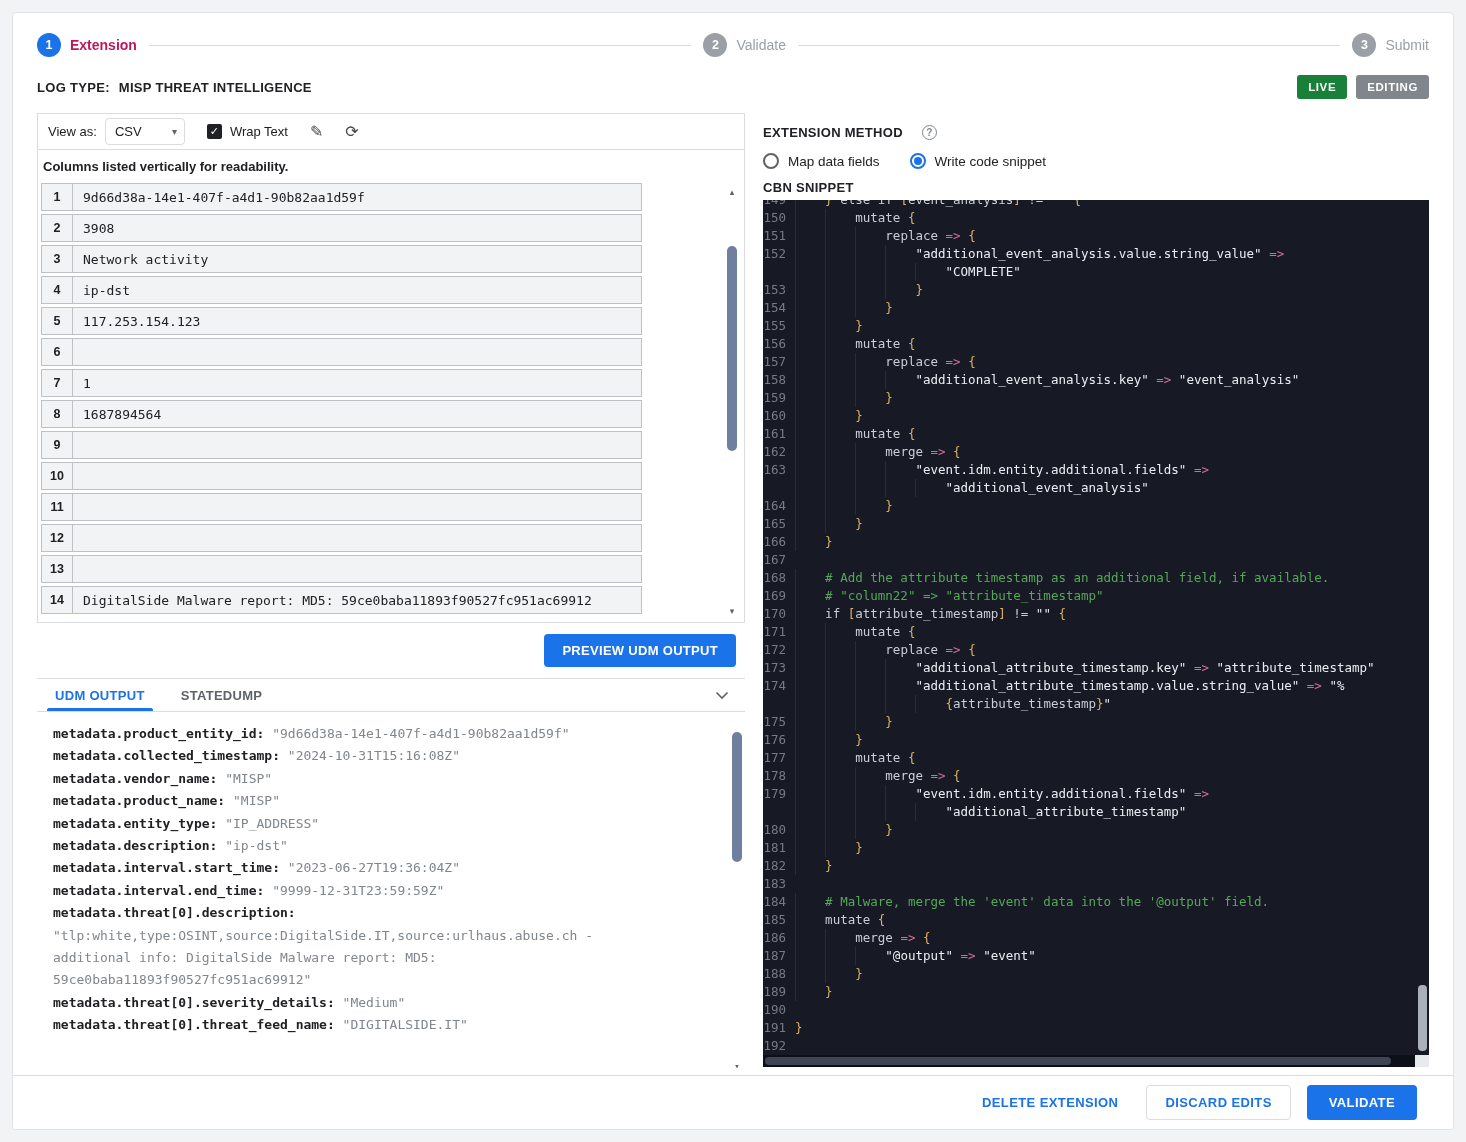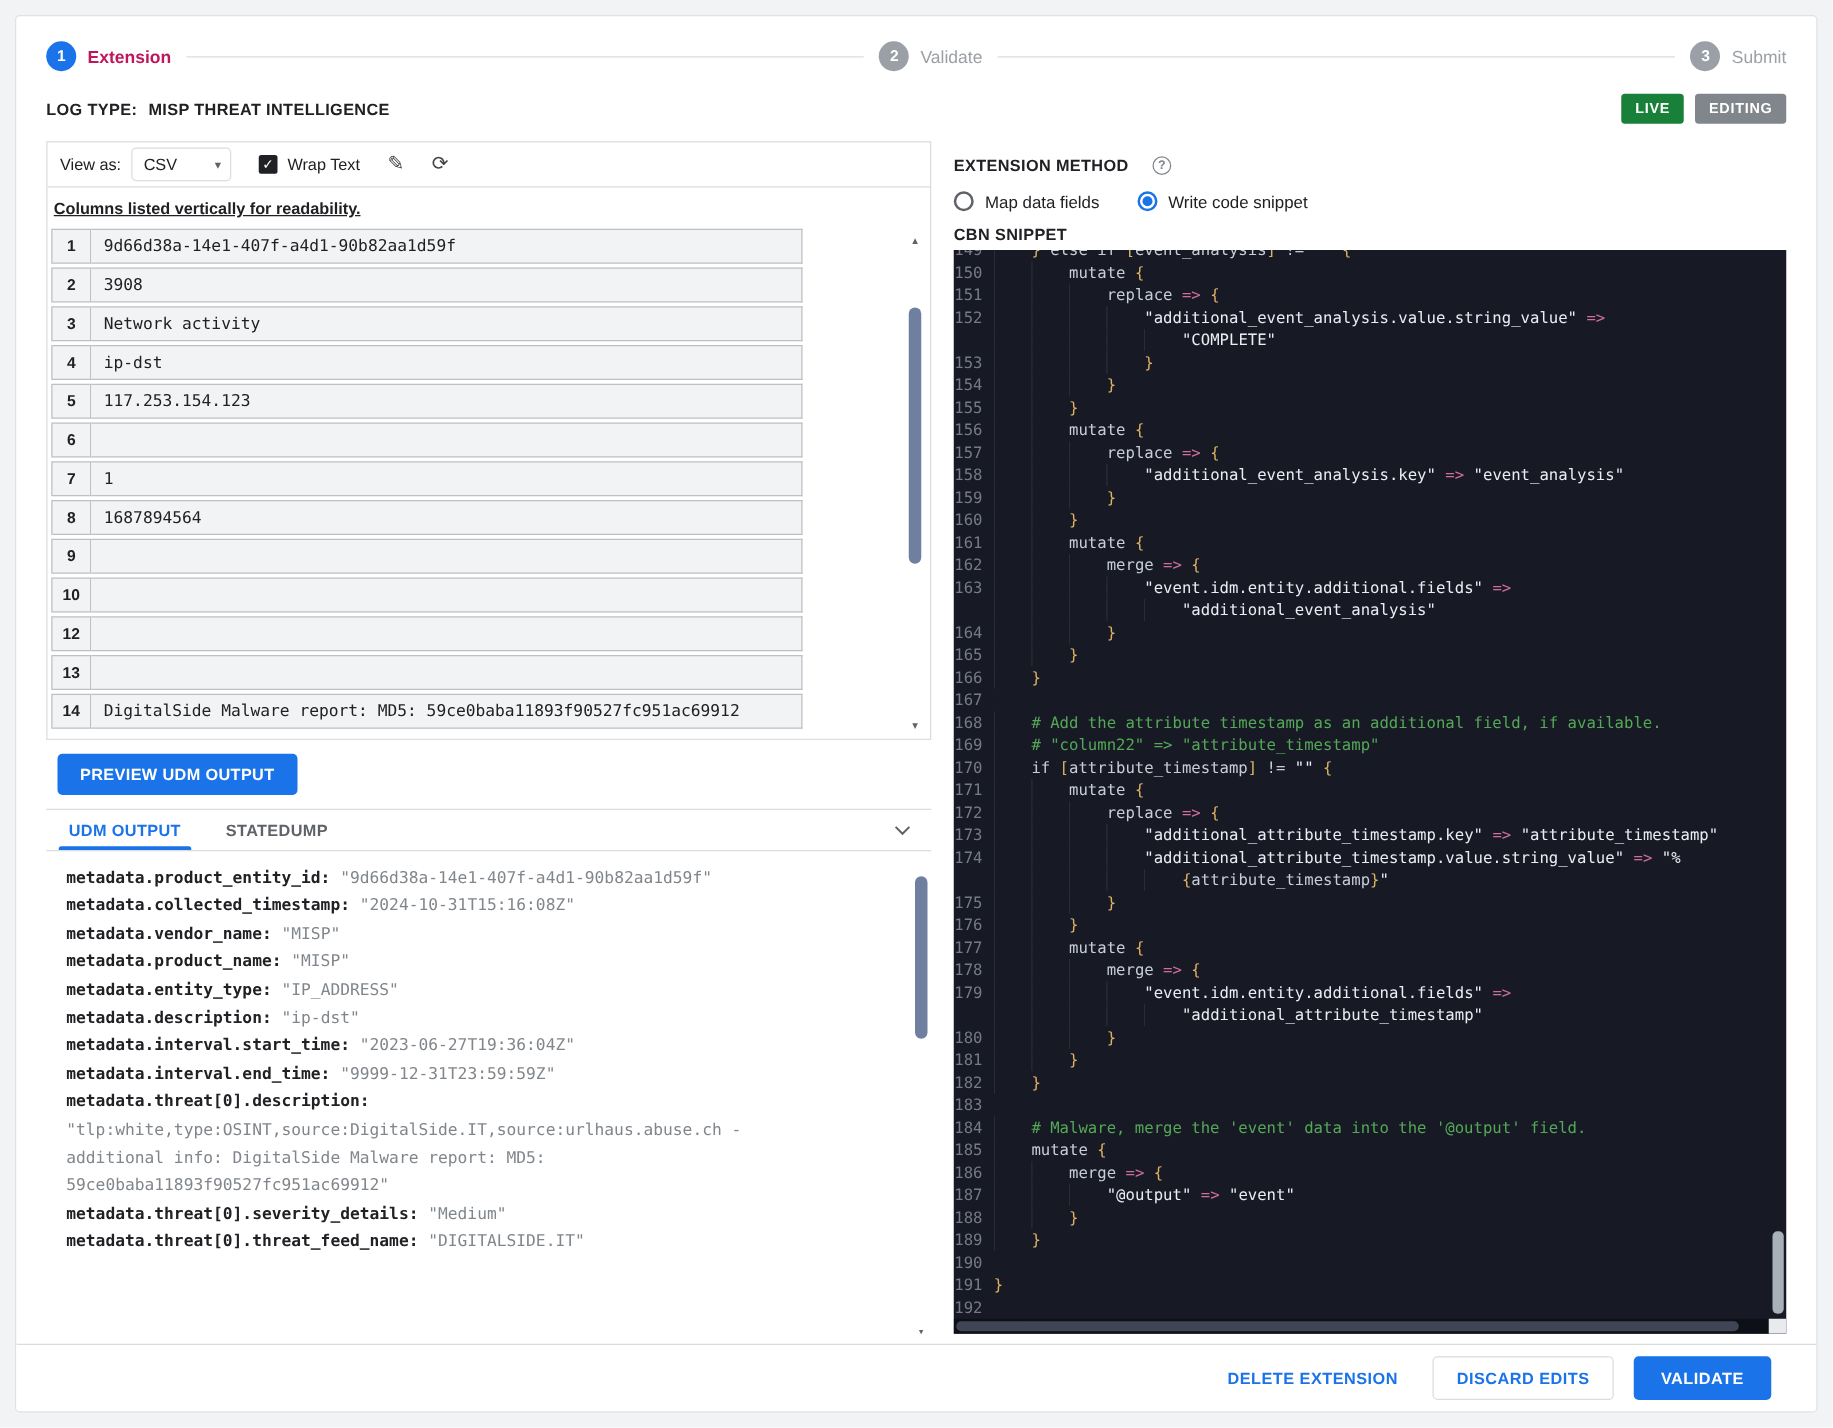--- a/index.html
+++ b/index.html
@@ -35,32 +35,32 @@
   .left-panel { border:1px solid #dadce0; flex:none; }
   .toolbar { display:flex; align-items:center; height:36px; padding:0 10px; border-bottom:1px solid #dadce0; gap:8px; }
   .viewas-label { font-size:13px; }
   .select { display:flex; align-items:center; justify-content:space-between; border:1px solid #dadce0; border-radius:4px; width:80px; height:27px; padding:0 7px 0 9px; font-size:13px; cursor:pointer; }
   .caret { font-size:10px; color:#5f6368; }
   .checkbox-group { display:flex; align-items:center; gap:8px; margin-left:14px; cursor:pointer; }
   .checkbox { width:15px; height:15px; background:#202124; border-radius:2px; color:#fff; font-size:11px; display:flex; align-items:center; justify-content:center; }
   .wrap-label { font-size:13px; }
   .icon-btn { color:#444746; font-size:16px; margin-left:14px; cursor:pointer; line-height:1; }
   .panel-body { position:relative; padding:9px 3px 5px; }
-  .note { font-size:13px; font-weight:bold; margin:0 0 9px 2px;text-decoration:underline; }
+  .note { font-size:13px; font-weight:bold; margin:0 0 9px 2px; }
   .csv-table { width:601px; }
   .csv-row { display:flex; margin-bottom:3px; }
   .csv-num { width:32px; flex:none; background:#f1f3f4; border:1px solid #bdc1c6; font-size:12.5px; font-weight:bold; display:flex; align-items:center; justify-content:center; height:28px; }
   .csv-val { flex:1; background:#f1f3f4; border:1px solid #bdc1c6; border-left:none; font-family:"DejaVu Sans Mono",monospace; font-size:13px; display:flex; align-items:center; padding:0 10px; height:28px; white-space:nowrap; overflow:hidden; }
   .tbl-scroll { position:absolute; right:6px; top:38px; bottom:6px; width:12px; }
   .arrow { color:#5f6368; font-size:9px; line-height:9px; display:block; text-align:center; width:12px; cursor:pointer; }
   .arrow.up { position:absolute; top:0; }
   .arrow.down { position:absolute; bottom:0; }
   .tbl-thumb { position:absolute; left:1px; width:10px; border-radius:5px; background:#6f7f9f; top:58px; height:205px; cursor:pointer; }
 
-  .preview-row { display:flex; padding:11px 9px; flex:none; }
+  .preview-row { display:flex; justify-content:flex-end; padding:11px 9px; flex:none; }
   .btn-primary { background:#1a73e8; color:#fff; font-size:13px; font-weight:bold; letter-spacing:.3px; border:none; border-radius:4px; padding:9px 18px; cursor:pointer; font-family:inherit; }
 
   .tabs { display:flex; align-items:center; border-top:1px solid #dadce0; border-bottom:1px solid #dadce0; height:34px; flex:none; }
   .tab { font-size:13px; font-weight:bold; letter-spacing:.3px; color:#5f6368; padding:0 18px; height:100%; display:flex; align-items:center; position:relative; cursor:pointer; }
   .tab.active { color:#1a73e8; }
   .tab.active::after { content:""; position:absolute; left:10px; right:10px; bottom:0; height:3px; background:#1a73e8; border-radius:2px 2px 0 0; }
   .tabs-chevron { margin-left:auto; margin-right:16px; cursor:pointer; display:flex; }
 
   .udm { position:relative; flex:1; min-height:0; padding:11px 16px 4px; overflow:hidden; font-family:"DejaVu Sans Mono",monospace; font-size:13px; line-height:22.4px; }
   .udm-line { max-width:614px; white-space:pre-wrap; }
@@ -186,20 +186,24 @@
                 </div>
                 <div class="csv-row">
                   <div class="csv-num">9</div>
                   <div class="csv-val"></div>
                 </div>
                 <div class="csv-row">
                   <div class="csv-num">10</div>
                   <div class="csv-val"></div>
                 </div>
                 <div class="csv-row">
+                  <div class="csv-num">11</div>
+                  <div class="csv-val"></div>
+                </div>
+                <div class="csv-row">
                   <div class="csv-num">12</div>
                   <div class="csv-val"></div>
                 </div>
                 <div class="csv-row">
                   <div class="csv-num">13</div>
                   <div class="csv-val"></div>
                 </div>
                 <div class="csv-row">
                   <div class="csv-num">14</div>
                   <div class="csv-val">DigitalSide Malware report: MD5: 59ce0baba11893f90527fc951ac69912</div>

